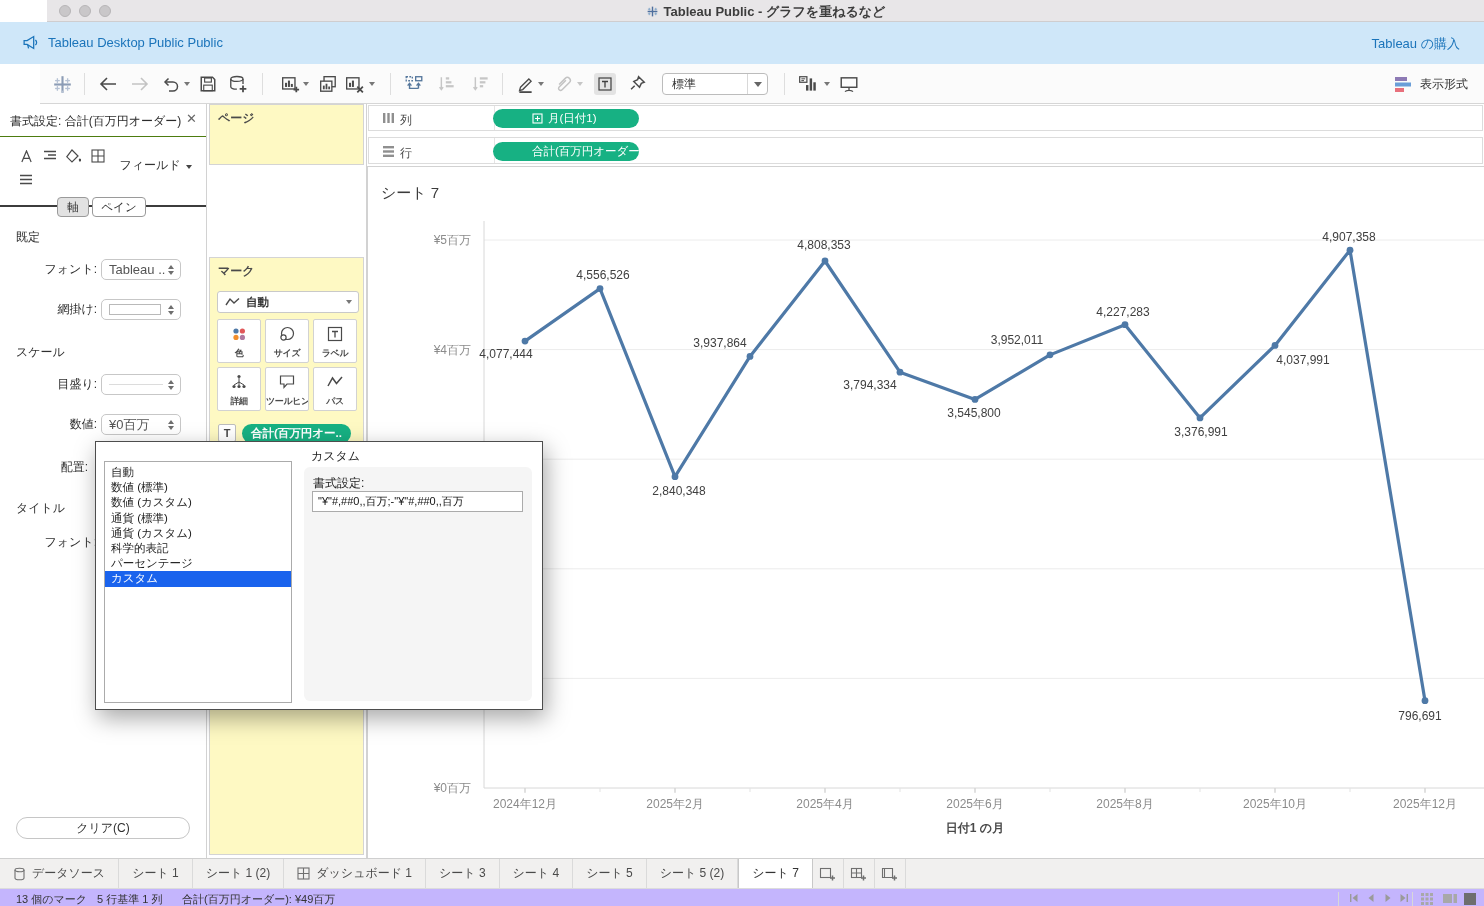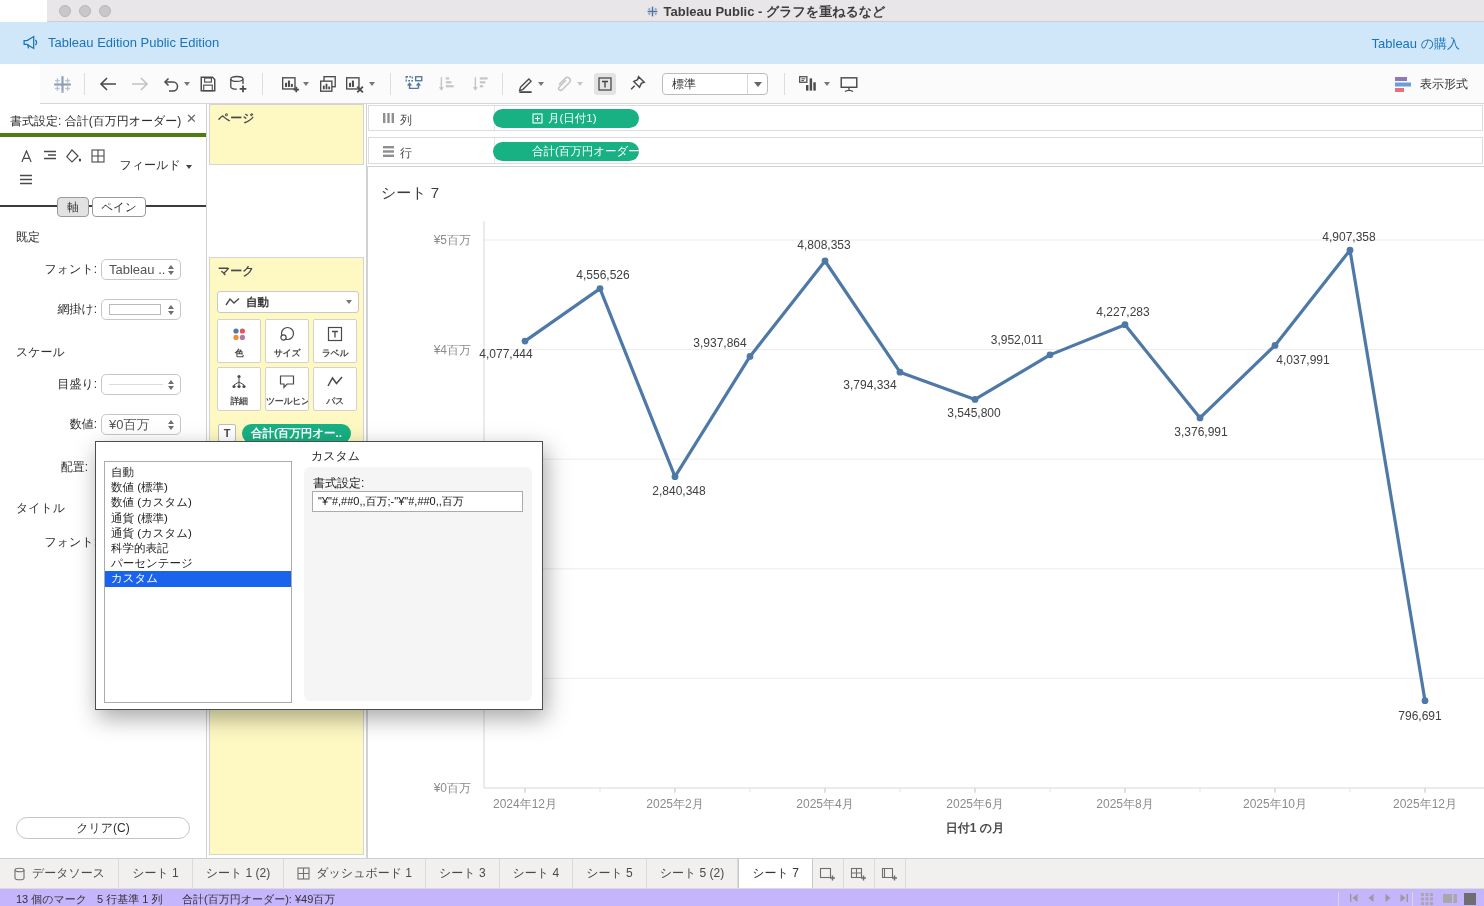--- a/index.html
+++ b/index.html
@@ -26,21 +26,21 @@
   .caret.dis { border-top-color:#c6c6c6; }
   .tsep { position:absolute; top:9px; width:1px; height:22px; background:#dedede; }
   .tbox { position:absolute; top:9px; width:22px; height:22px; background:#e3e3e3; border-radius:3px; display:flex; align-items:center; justify-content:center; }
   .combo { position:absolute; top:9px; height:22px; border:1px solid #bcbcbc; border-radius:4px; background:#fff; display:flex; align-items:center; padding-left:9px; font-size:12px; color:#333; }
   .combo .cv { position:absolute; right:0; top:0; width:20px; height:100%; border-left:1px solid #d8d8d8; display:flex; align-items:center; justify-content:center; }
   .dtri { width:0; height:0; border-left:4px solid transparent; border-right:4px solid transparent; border-top:5px solid #555; }
   .showme { position:absolute; right:16px; top:9px; height:22px; display:flex; align-items:center; gap:6px; font-size:12px; color:#333; cursor:pointer; }
 
   
   .fmt-panel { position:absolute; left:0; top:104px; width:207px; height:754px; background:#fff; border-right:1px solid #d2d2d2; }
-  .fp-head { position:absolute; top:0; left:0; right:0; height:33px; border-bottom:4px solid #4d7c0f; }
+  .fp-head { position:absolute; top:0; left:0; right:0; height:33px; border-bottom:1px solid #4d7c0f; }
   .fp-title { position:absolute; left:10px; top:9px; font-size:12px; color:#2b2b2b; }
   .fp-close { position:absolute; right:9px; top:7px; font-size:13px; color:#666; cursor:pointer; }
   .fp-ico { position:absolute; width:20px; height:20px; display:flex; align-items:center; justify-content:center; color:#4a4a4a; font-size:13px; }
   .fp-fields { position:absolute; right:14px; top:53px; font-size:12px; color:#333; }
   .fp-line { position:absolute; left:0; right:0; top:101px; height:1.5px; background:#3c3c3c; }
   .tabbtn { position:absolute; top:93px; height:20px; border:1px solid #9a9a9a; border-radius:4px; font-size:11.5px; display:flex; align-items:center; justify-content:center; background:#fff; color:#333; }
   .tabbtn.active { background:#e2e2e2; }
   .fp-sec { position:absolute; left:16px; font-size:12px; color:#2f2f2f; }
   .flabel { position:absolute; width:62px; text-align:right; font-size:12px; color:#2f2f2f; }
   .fcombo { position:absolute; left:101px; width:80px; height:21px; border:1px solid #c7c7c7; border-radius:5px; background:#fff; font-size:13px; color:#555; display:flex; align-items:center; padding-left:7px; }
@@ -125,21 +125,21 @@
 </div>
 
 <div class="banner">
   <span class="ic">
     <svg width="17" height="17" viewBox="0 0 16 16">
         <path d="M2 6.2h2.8L11 2.4v11.2L4.8 9.8H2z" fill="none" stroke="#1b74ba" stroke-width="1.2"></path>
         <path d="M12.6 5.6a3.1 3.1 0 0 1 0 4.8" fill="none" stroke="#1b74ba" stroke-width="1.2"></path>
         <path d="M5.4 10.2l.8 3.4" stroke="#1b74ba" stroke-width="1.2"></path>
       </svg>
   </span>
-  <span class="bl">Tableau Edition Public Edition</span>
+  <span class="bl">Tableau Desktop Public Public</span>
   <span class="br">Tableau の購入</span>
 </div>
 
 <div class="toolbar">
   <span class="ti" style="left:10px">
       <svg width="21" height="21" viewBox="0 0 24 24">
         <g fill="#8c9cb5">
           <rect x="10.8" y="2.5" width="2.4" height="19"></rect>
           <rect x="2.5" y="10.8" width="19" height="2.4"></rect>
         </g>

